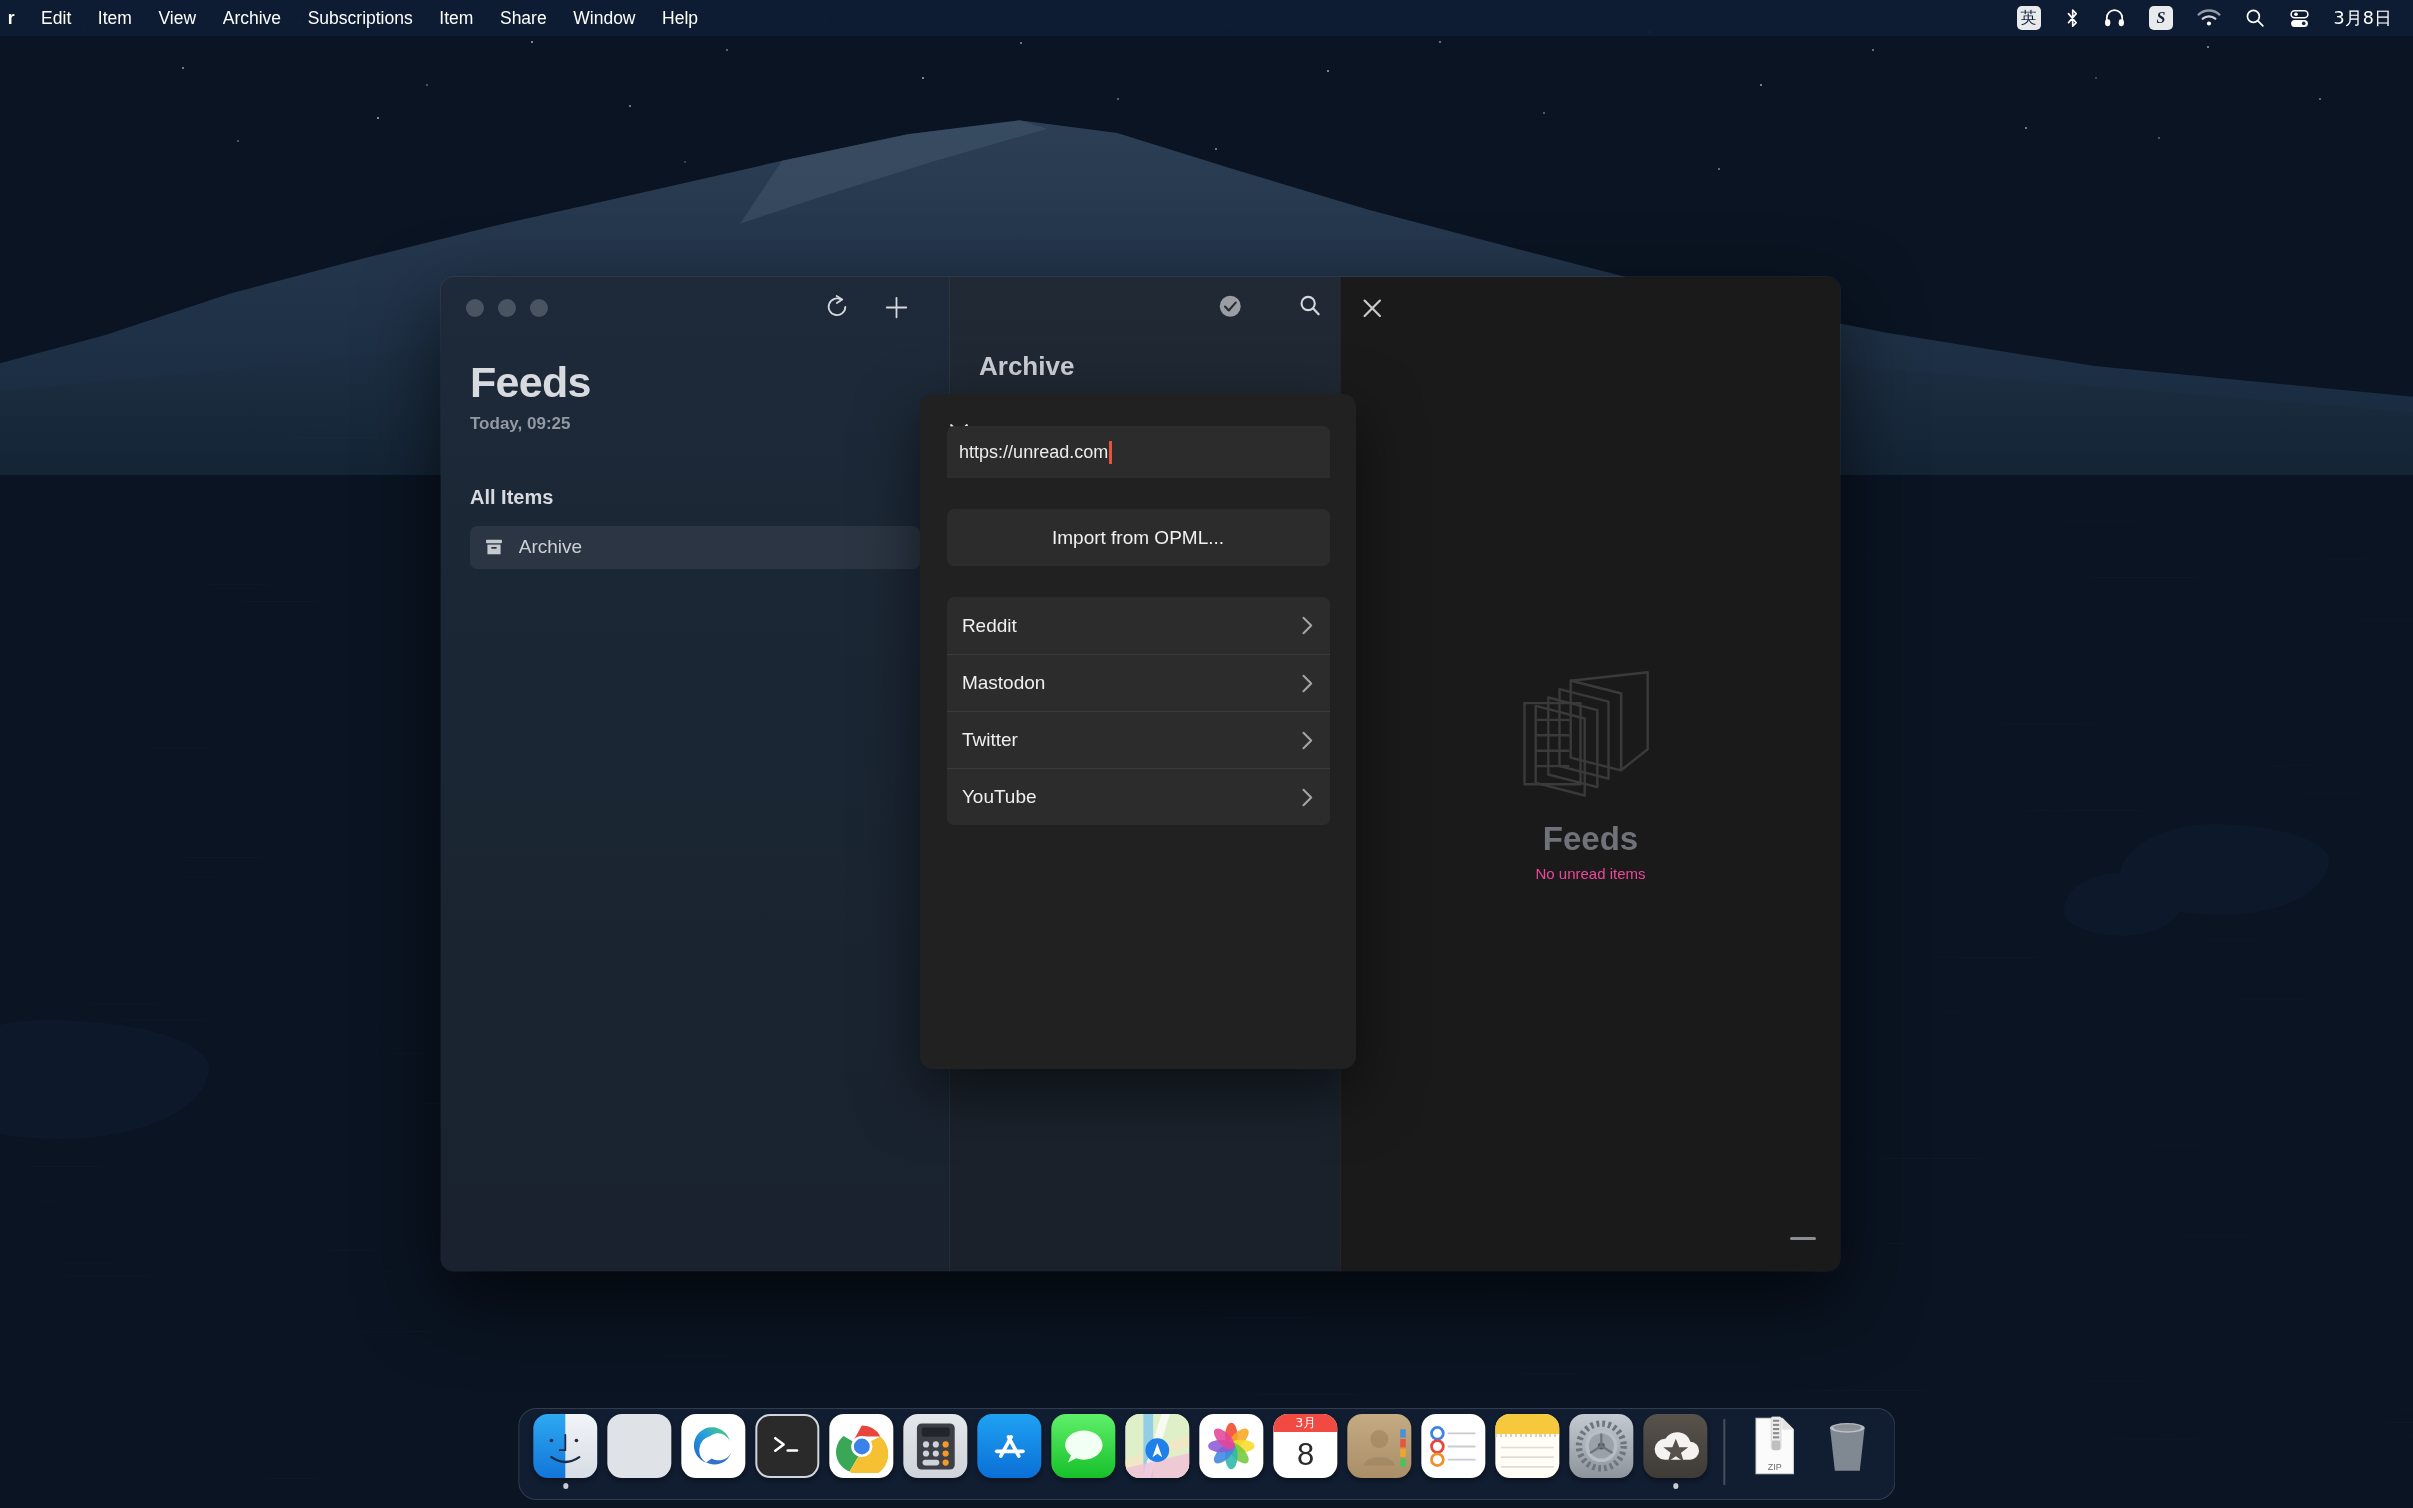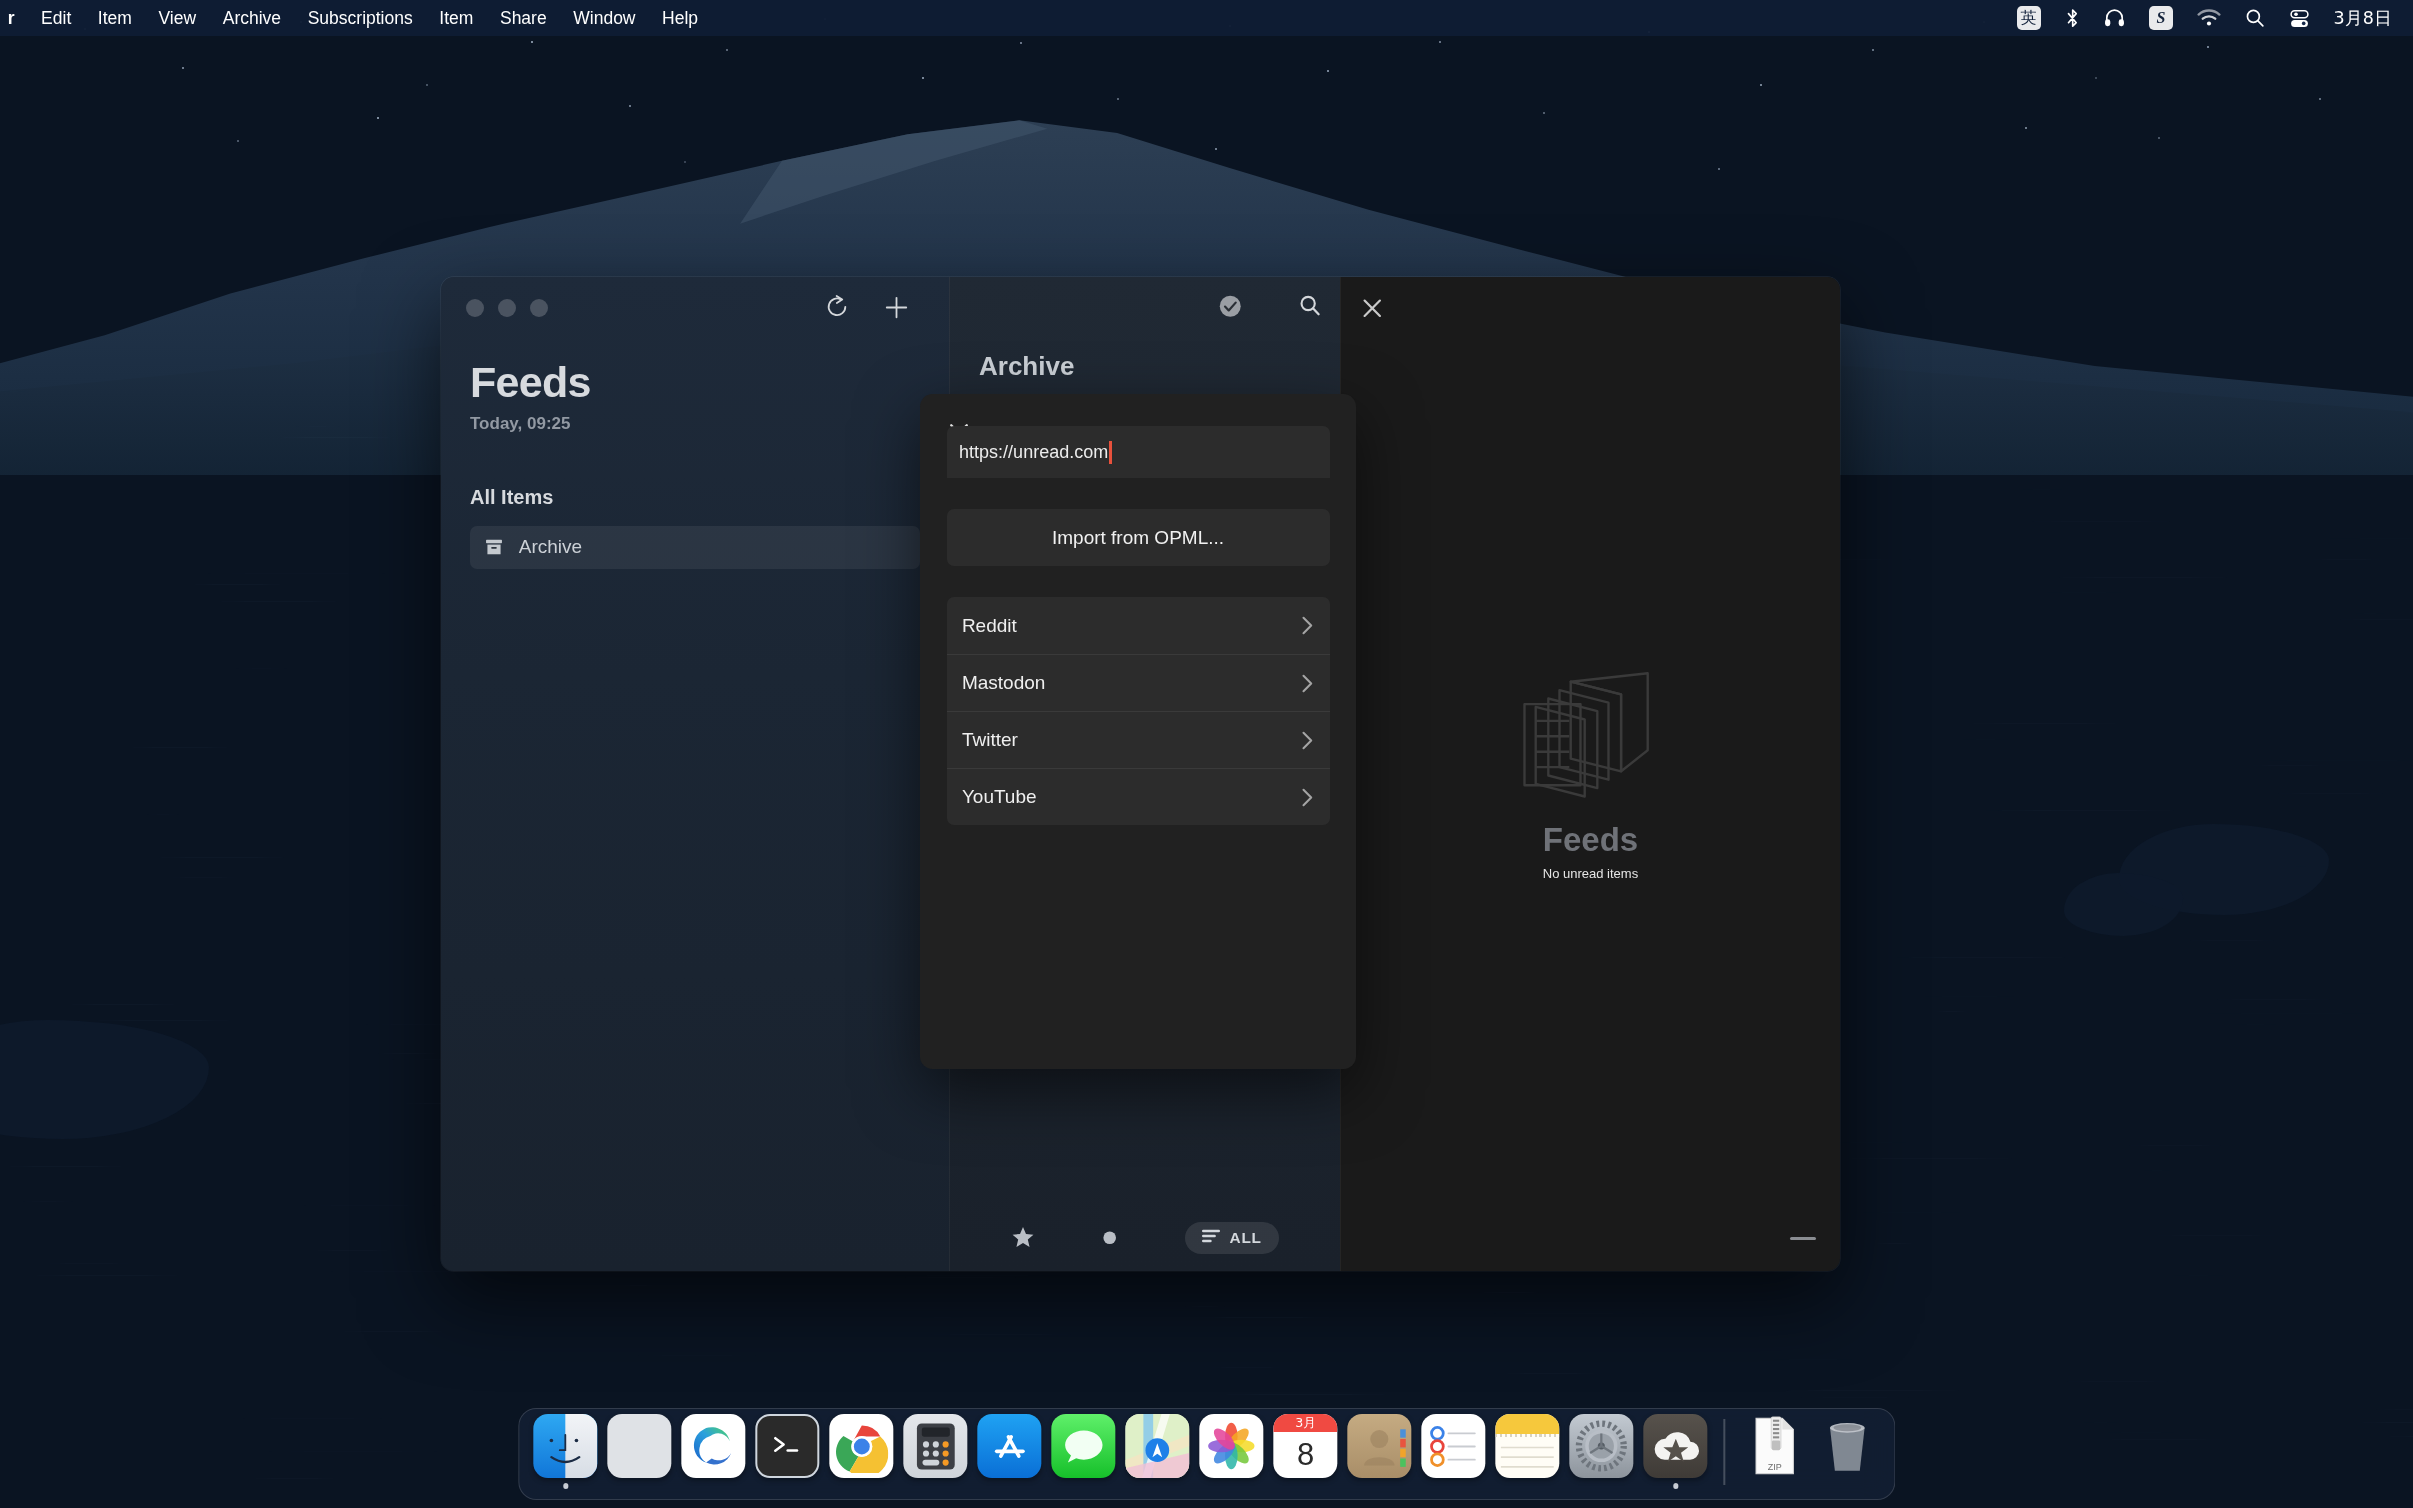--- a/index.html
+++ b/index.html
@@ -137,21 +137,21 @@
     flex:1; height:100%; background:#1a1a1a; position:relative;
     border-left:0.7px solid rgba(255,255,255,.05);
   }
   #detail-close { position:absolute; top:18px; left:18px; color:#c9c9c9; }
   #empty-state {
     position:absolute; left:50%; top:50%; transform:translate(-50%,-50%);
     width:363px; text-align:center; pointer-events:none;
   }
   #empty-logo { display:flex; justify-content:center; }
   #empty-title { font-size:33px; font-weight:bold; color:#6f7278; margin-top:15.4px; }
-  #empty-sub { font-size:13px; color:#e5e5e5; margin-top:7px; }
+  #empty-sub { font-size:15px; color:#ec4899; margin-top:7px; }
   #resize-dash {
     position:absolute; right:24px; bottom:31px;
     width:26.5px; height:3.5px; border-radius:2.1px; background:#8a8d92;
   }
 
   
   #modal {
     position:absolute; left:920px; top:394px; width:436px; height:675px;
     background:#212121; border-radius:12.6px; z-index:45;
     box-shadow:0 22.3px 63px rgba(0,0,0,.55);
@@ -562,42 +562,20 @@
         <span>Archive</span>
       </div>
     </div>
   </div>
 
   <div id="listpane">
     <div id="list-head">
       <div id="list-title">Archive</div>
     </div>
 
-    <div id="list-bottom">
-      <div class="bicon">
-        <svg width="24" height="23" viewBox="0 0 34 33">
-          <path d="M17 1.5 L21.3 11.5 L32 12.4 L23.9 19.4 L26.4 30 L17 24.3 L7.6 30 L10.1 19.4 L2 12.4 L12.7 11.5 Z" fill="#b9bec5"></path>
-        </svg>
-      </div>
-      <div class="bicon">
-        <svg width="15.4" height="15.4" viewBox="0 0 22 22">
-            <circle cx="11" cy="11" r="9" fill="#b9bec5"></circle>
-          </svg>
-      </div>
-      <div id="all-pill">
-        <span>
-          <svg width="18" height="14" viewBox="0 0 26 20">
-            <rect x="0" y="1" width="26" height="3.6" rx="1.8" fill="#d4d8dd"></rect>
-            <rect x="0" y="8.2" width="20" height="3.6" rx="1.8" fill="#d4d8dd"></rect>
-            <rect x="0" y="15.4" width="14" height="3.6" rx="1.8" fill="#d4d8dd"></rect>
-          </svg>
-        </span>
-        <span>ALL</span>
-      </div>
-    </div>
   </div>
 
   <div id="detailpane">
     <div id="detail-close">
       <svg width="26.5" height="26.5" viewBox="0 0 38 38">
         <line x1="8" y1="8" x2="30" y2="30" stroke="#c9c9c9" stroke-width="3.2" stroke-linecap="round"></line>
         <line x1="30" y1="8" x2="8" y2="30" stroke="#c9c9c9" stroke-width="3.2" stroke-linecap="round"></line>
       </svg>
     </div>
 

